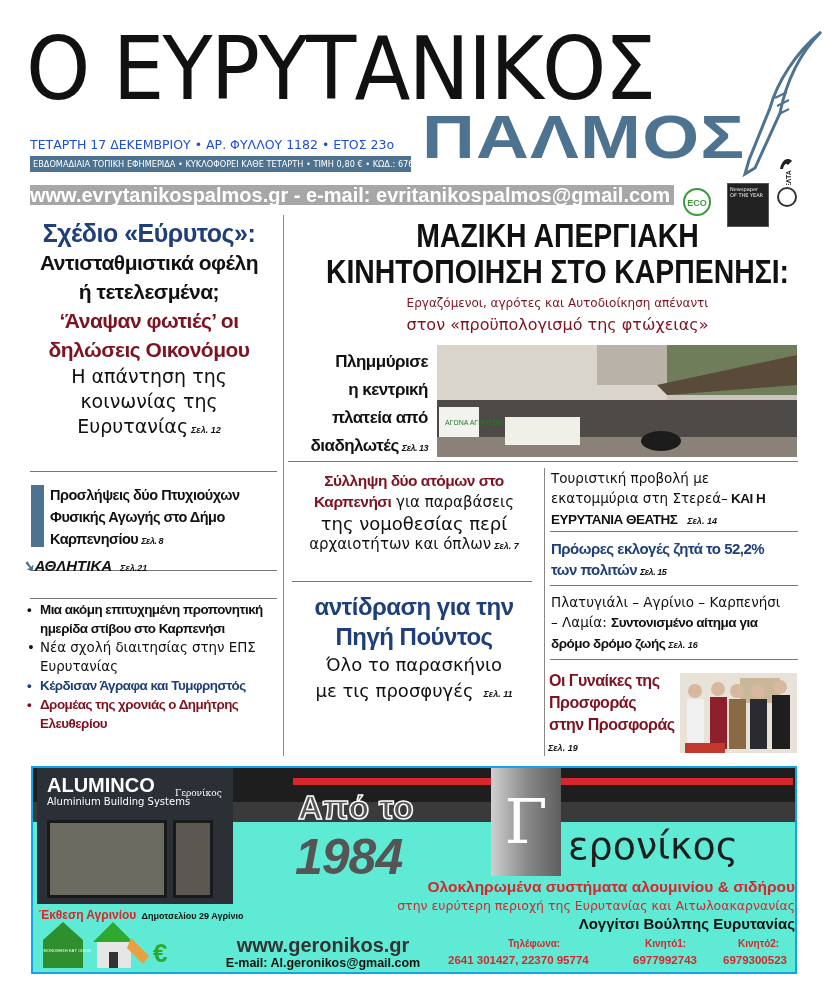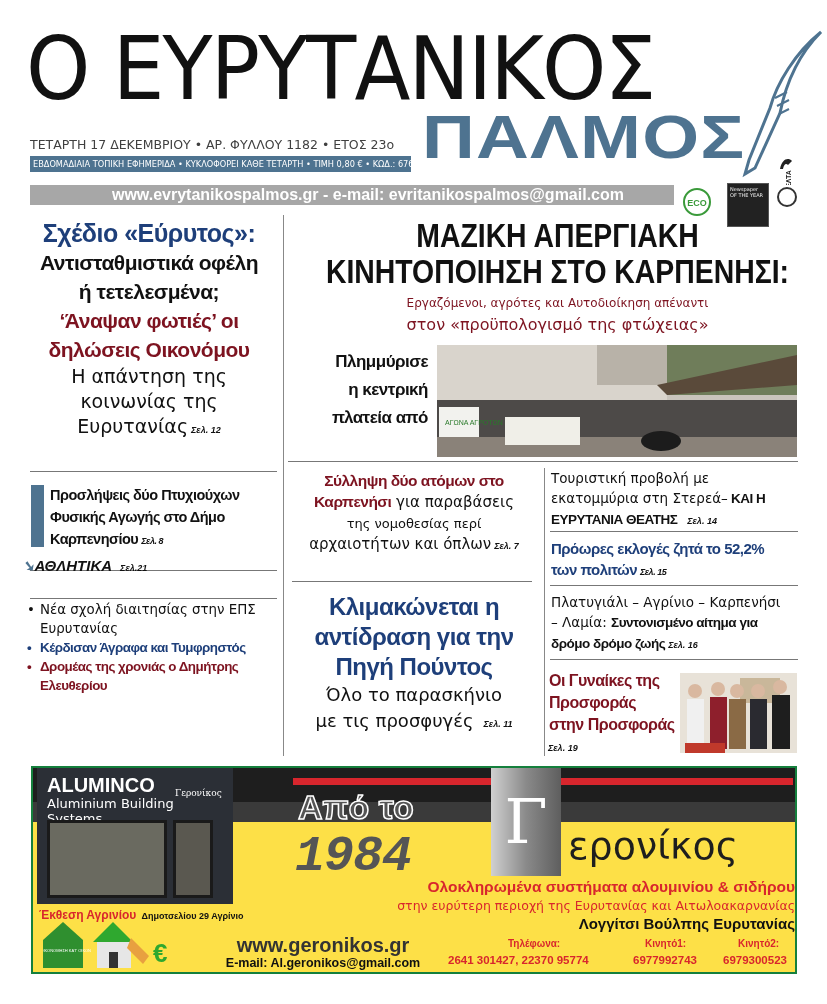--- a/index.html
+++ b/index.html
@@ -7,43 +7,43 @@
   body{position:relative;font-family:"DejaVu Sans",sans-serif;color:#111;}
   .abs{position:absolute;}
   .cond{font-family:"Liberation Sans",sans-serif;font-weight:bold;letter-spacing:-0.5px;}
   .sel{font-family:"Liberation Sans",sans-serif;font-style:italic;font-weight:bold;font-size:9px;color:#111;margin-left:3px;}
   .dash{border-top:1px solid #777;position:absolute;height:0;}
   .vline{border-left:1px solid #888;position:absolute;width:0;}
 
   
   .title{left:26px;top:25px;font-family:"DejaVu Sans",sans-serif;font-size:88px;font-weight:normal;letter-spacing:-2px;color:#111;line-height:1;white-space:nowrap;transform:scaleX(0.93);transform-origin:left top;}
   .palmos{left:422px;top:106px;font-family:"Liberation Sans",sans-serif;font-weight:bold;font-size:62px;color:#4e7390;line-height:1;letter-spacing:1px;white-space:nowrap;transform:scaleX(1.18);transform-origin:left top;}
-  .dateline{left:30px;top:137px;font-size:12.5px;color:#404040;white-space:nowrap;}
+  .dateline{left:30px;top:137px;font-size:12.5px;color:#1d4ed8;white-space:nowrap;}
   .blue-bar{left:30px;top:156px;width:381px;height:16px;background:#4e7390;color:#fff;font-size:8.2px;line-height:16px;padding-left:3px;white-space:nowrap;overflow:hidden;}
-  .grey-bar{left:30px;top:185px;width:644px;height:20px;background:#a7a7a7;color:#fff;font-family:"Liberation Sans",sans-serif;font-weight:bold;font-size:16px;line-height:20px;text-align:right;padding-right:50px;white-space:nowrap;}
+  .grey-bar{left:30px;top:185px;width:644px;height:20px;background:#a7a7a7;color:#fff;font-family:"Liberation Sans",sans-serif;font-weight:bold;font-size:20px;line-height:20px;text-align:right;padding-right:50px;white-space:nowrap;}
   .quill{left:725px;top:28px;width:100px;height:150px;}
   .badge-eco{left:682px;top:187px;width:30px;height:30px;}
   .badge-news{left:727px;top:183px;width:42px;height:44px;background:#222;border:1px solid #555;}
   .badge-news span{display:block;color:#eee;font-size:5px;padding:2px;}
   .badge-elta{left:776px;top:155px;width:22px;height:30px;}
   .badge-circle{left:777px;top:187px;width:20px;height:20px;border:2px solid #333;border-radius:50%;}
 
   
   .lc{left:22px;width:254px;text-align:center;}
   .h-blue{color:#1e3f7a;}
   .h-red{color:#7d1320;}
   .h-black{color:#111;}
 
   .sports-head{left:22px;top:557px;font-family:"Liberation Sans",sans-serif;font-style:italic;font-weight:bold;font-size:15px;}
   .sports-list{left:22px;top:600px;width:256px;list-style:none;}
   .sports-list li{position:relative;padding-left:18px;font-size:13.4px;line-height:19px;}
   .sports-list li:before{content:"•";position:absolute;left:5px;top:0;}
 
   .photo{background:#7a7a76;overflow:hidden;}
-  .ad{left:31px;top:766px;width:766px;height:208px;border:2px solid #15803d;background:#fde047;overflow:hidden;}
+  .ad{left:31px;top:766px;width:766px;height:208px;border:2px solid #0ea5e9;background:#5eead4;overflow:hidden;}
 </style>
 </head>
 <body>
 
 <div class="abs title">Ο ΕΥΡΥΤΑΝΙΚΟΣ</div>
 <div class="abs palmos">ΠΑΛΜΟΣ</div>
 
 <svg class="abs quill" viewBox="0 0 100 150">
   <path d="M96 4 C70 30 60 60 55 85 L30 140 L20 146 L24 132 L45 80 C52 55 70 25 96 4 Z" fill="#fff" stroke="#4e7390" stroke-width="3"></path>
   <path d="M50 70 l12 -6 M52 78 l12 -6 M54 86 l10 -5" stroke="#4e7390" stroke-width="2"></path>
@@ -89,36 +89,38 @@
   <div><span>Καρπενησίου</span><span class="sel">Σελ. 8</span></div>
 </div>
 
 <div class="dash" style="left:30px;top:570px;width:247px;"></div>
 
 <div class="abs sports-head">
   <span style="color:#4e7390;">➘</span><span>ΑΘΛΗΤΙΚΑ</span><span class="sel" style="font-size:9px;margin-left:8px;">Σελ.21</span>
 </div>
 <div class="dash" style="left:30px;top:598px;width:247px;"></div>
 <ul class="abs sports-list">
+  <li class="cond">Μια ακόμη επιτυχημένη προπονητική ημερίδα στίβου στο Καρπενήσι</li>
   <li>Νέα σχολή διαιτησίας στην ΕΠΣ Ευρυτανίας</li>
   <li class="cond h-blue">Κέρδισαν Άγραφα και Τυμφρηστός</li>
   <li class="cond h-red">Δρομέας της χρονιάς ο Δημήτρης Ελευθερίου</li>
 </ul>
 
 <div class="abs" style="left:288px;top:218px;width:539px;text-align:center;">
   <div style="font-family:'Liberation Sans',sans-serif;font-weight:bold;font-size:33px;line-height:36px;transform:scaleX(0.86);">ΜΑΖΙΚΗ ΑΠΕΡΓΙΑΚΗ</div>
   <div style="font-family:'Liberation Sans',sans-serif;font-weight:bold;font-size:33px;line-height:36px;transform:scaleX(0.86);white-space:nowrap;">ΚΙΝΗΤΟΠΟΙΗΣΗ ΣΤΟ ΚΑΡΠΕΝΗΣΙ:</div>
   <div class="h-red" style="font-size:12px;line-height:22px;margin-top:2px;">Εργαζόμενοι, αγρότες και Αυτοδιοίκηση απέναντι</div>
   <div class="h-red" style="font-size:16px;line-height:22px;">στον «προϋπολογισμό της φτώχειας»</div>
 </div>
 
 <div class="abs cond" style="left:288px;top:348px;width:140px;text-align:right;font-size:17px;line-height:28px;">
   <div>Πλημμύρισε</div>
   <div>η κεντρική</div>
   <div>πλατεία από</div>
+  <div><span>διαδηλωτές</span><span class="sel">Σελ. 13</span></div>
 </div>
 
 <div class="abs photo" style="left:437px;top:345px;width:360px;height:112px;">
   <svg width="360" height="112" viewBox="0 0 360 112">
     <rect width="360" height="112" fill="#c9c4bc"></rect>
     <rect x="0" y="0" width="230" height="55" fill="#d9d4cc"></rect>
     <rect x="160" y="0" width="70" height="40" fill="#b8b2a8"></rect>
     <rect x="230" y="0" width="130" height="50" fill="#6f7d5a"></rect>
     <polygon points="220,40 360,10 360,40 230,50" fill="#5a4a3a"></polygon>
     <rect x="0" y="55" width="360" height="40" fill="#4d4a48"></rect>
@@ -128,28 +130,27 @@
     <text x="8" y="80" font-size="7" fill="#2a7a2a" font-family="Liberation Sans, sans-serif">ΑΓΩΝΑ ΑΓΡΟΤΩΝ</text>
     <ellipse cx="224" cy="96" rx="20" ry="10" fill="#1c1c1c"></ellipse>
   </svg>
 </div>
 
 <div class="dash" style="left:288px;top:461px;width:510px;"></div>
 
 <div class="abs" style="left:289px;top:470px;width:250px;text-align:center;">
   <div class="cond h-red" style="font-size:15.5px;line-height:21px;">Σύλληψη δύο ατόμων στο</div>
   <div style="font-size:15px;line-height:21px;"><span class="cond h-red" style="font-size:15.5px;">Καρπενήσι</span><span> για παραβάσεις</span></div>
-  <div style="font-size:13px;line-height:21px;">της νομοθεσίας περί</div>
+  <div style="font-size:18px;line-height:21px;">της νομοθεσίας περί</div>
   <div style="font-size:15px;line-height:21px;"><span>αρχαιοτήτων και όπλων</span><span class="sel">Σελ. 7</span></div>
 </div>
 
 <div class="dash" style="left:292px;top:581px;width:240px;"></div>
 
 <div class="abs" style="left:289px;top:592px;width:250px;text-align:center;">
-  <div class="cond h-blue" style="font-size:24px;line-height:30px;">Κλιμακώνεται η</div>
   <div class="cond h-blue" style="font-size:24px;line-height:30px;">αντίδραση για την</div>
   <div class="cond h-blue" style="font-size:24px;line-height:30px;">Πηγή Πούντος</div>
   <div style="font-size:18px;line-height:26px;">Όλο το παρασκήνιο</div>
   <div style="font-size:18px;line-height:26px;"><span>με τις προσφυγές</span><span class="sel" style="margin-left:10px;">Σελ. 11</span></div>
 </div>
 
 <div class="abs" style="left:551px;top:468px;width:260px;font-size:13.5px;line-height:20px;">
   <div>Τουριστική προβολή με</div>
   <div><span>εκατομμύρια στη Στερεά–</span><span class="cond"> ΚΑΙ Η</span></div>
   <div><span class="cond">ΕΥΡΥΤΑΝΙΑ ΘΕΑΤΗΣ</span><span class="sel" style="margin-left:10px;">Σελ. 14</span></div>
@@ -197,42 +198,42 @@
 </div>
 
 <div class="abs ad">
 
   <div class="abs" style="left:0;top:0;width:766px;height:34px;background:#1e1e1e;"></div>
   <div class="abs" style="left:260px;top:10px;width:500px;height:7px;background:#d8262d;"></div>
   <div class="abs" style="left:0;top:34px;width:766px;height:20px;background:#3a3a3a;"></div>
 
   <div class="abs" style="left:4px;top:0;width:196px;height:136px;background:#2b2f36;">
     <div class="abs" style="left:10px;top:6px;font-family:'Liberation Sans',sans-serif;font-weight:bold;font-size:20px;color:#fff;">ALUMINCO</div>
-    <div class="abs" style="left:10px;top:28px;font-size:13px;color:#fff;">Aluminium Building Systems</div>
+    <div class="abs" style="left:10px;top:28px;font-size:10px;color:#fff;">Aluminium Building Systems</div>
     <div class="abs" style="left:138px;top:20px;font-size:9px;color:#fff;font-family:'DejaVu Serif',serif;">Γερονίκος</div>
     <div class="abs" style="left:10px;top:52px;width:120px;height:78px;background:#6a6a60;border:3px solid #1a1a1a;"></div>
     <div class="abs" style="left:136px;top:52px;width:40px;height:78px;background:#5a5850;border:3px solid #1a1a1a;"></div>
   </div>
   <div class="abs" style="left:6px;top:136px;white-space:nowrap;">
     <span style="font-family:'Liberation Sans',sans-serif;font-weight:bold;font-size:12px;color:#d8262d;">Έκθεση Αγρινίου</span>
     <span style="font-family:'Liberation Sans',sans-serif;font-weight:bold;font-size:9px;color:#111;">Δημοτσελίου 29 Αγρίνιο</span>
   </div>
 
   <svg class="abs" style="left:10px;top:150px;" width="140" height="54" viewBox="0 0 140 54">
     <polygon points="0,22 20,4 40,22 40,50 0,50" fill="#2f8f2f"></polygon>
     <text x="20" y="34" font-size="4" fill="#fff" text-anchor="middle" font-family="Liberation Sans, sans-serif">ΕΞΟΙΚΟΝΟΜΗΣΗ ΚΑΤ' ΟΙΚΟΝ</text>
     <polygon points="50,24 70,4 90,24" fill="#2fa82f"></polygon>
     <rect x="54" y="24" width="34" height="26" fill="#e6e6e6"></rect>
     <rect x="66" y="34" width="9" height="16" fill="#333"></rect>
     <polygon points="88,20 106,38 100,46 84,30" fill="#e8a040"></polygon>
     <text x="110" y="44" font-size="26" font-weight="bold" fill="#2fa82f" font-family="Liberation Sans, sans-serif">€</text>
   </svg>
 
   <div class="abs" style="left:265px;top:20px;font-family:'Liberation Sans',sans-serif;font-weight:bold;font-size:34px;color:#555;-webkit-text-stroke:1.5px #fff;white-space:nowrap;">Από το</div>
-  <div class="abs" style="left:262px;top:60px;font-family:Liberation Mono, monospace;font-weight:bold;font-style:italic;font-size:50px;color:#555;letter-spacing:-1px;">1984</div>
+  <div class="abs" style="left:262px;top:60px;font-family:Liberation Sans, sans-serif;font-weight:bold;font-style:italic;font-size:50px;color:#555;letter-spacing:-1px;">1984</div>
 
   <div class="abs" style="left:458px;top:0;width:70px;height:108px;background:linear-gradient(90deg,#d0d0d0,#8a8a8a 50%,#5e5e5e);">
     <div style="font-family:'DejaVu Serif',serif;font-size:62px;color:#fff;text-align:center;line-height:108px;">Γ</div>
   </div>
   <div class="abs" style="left:535px;top:56px;font-size:38px;color:#1e1e1e;">ερονίκος</div>
 
   <div class="abs" style="left:310px;top:110px;width:452px;text-align:right;font-family:'Liberation Sans',sans-serif;font-weight:bold;font-size:15.5px;color:#d8262d;white-space:nowrap;">Ολοκληρωμένα συστήματα αλουμινίου &amp; σιδήρου</div>
   <div class="abs" style="left:300px;top:130px;width:462px;text-align:right;font-size:12.5px;color:#d8262d;white-space:nowrap;">στην ευρύτερη περιοχή της Ευρυτανίας και Αιτωλοακαρνανίας</div>
   <div class="abs" style="left:440px;top:147px;width:322px;text-align:right;font-family:'Liberation Sans',sans-serif;font-weight:bold;font-size:15px;color:#111;white-space:nowrap;">Λογγίτσι Βούλπης Ευρυτανίας</div>
 

